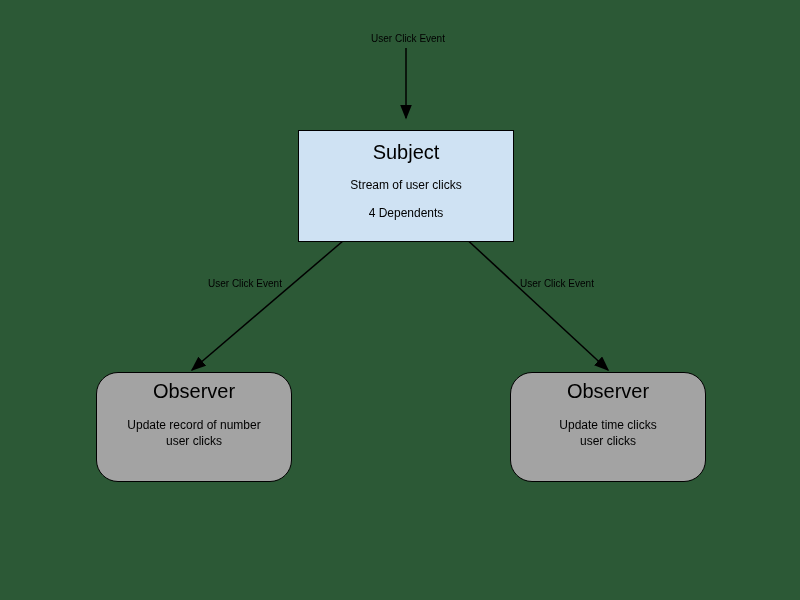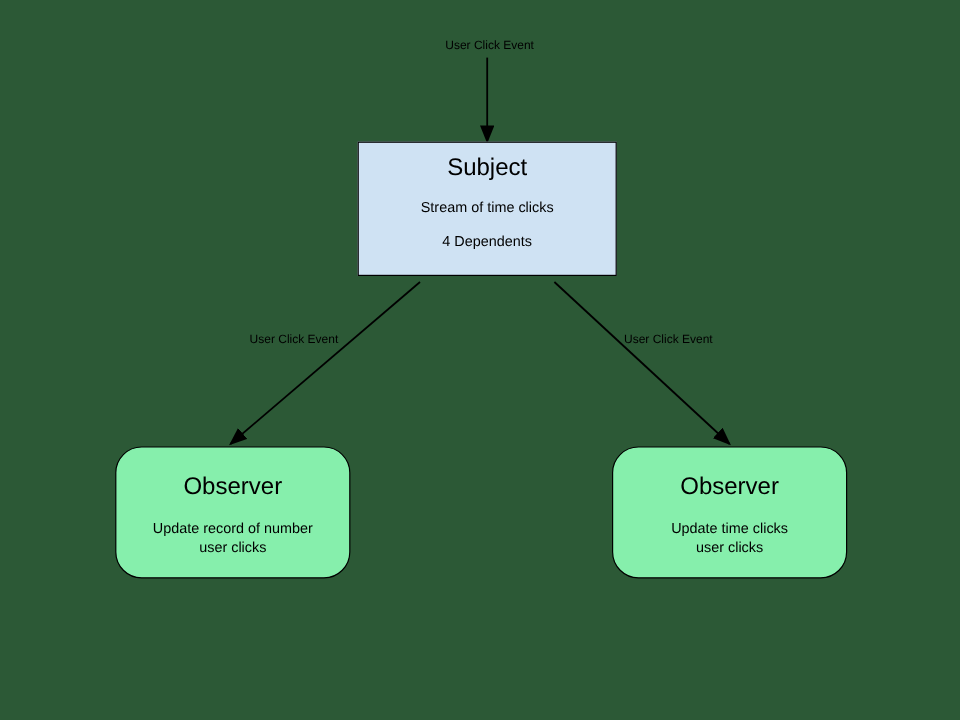--- a/index.html
+++ b/index.html
@@ -29,26 +29,26 @@
   .subject-title {
     font-size: 20px;
     margin-bottom: 14px;
   }
   .subject-line {
     font-size: 12px;
     margin-bottom: 14px;
   }
   .observer-box {
     position: absolute;
-    background: #86efac;
+    background: #a3a3a3;
     border: 1px solid #000;
     border-radius: 22px;
     text-align: center;
     box-sizing: border-box;
-    padding-top: 22px;
+    padding-top: 7px;
   }
   .observer-title {
     font-size: 20px;
     margin-bottom: 14px;
   }
   .observer-desc {
     font-size: 12px;
     line-height: 1.35;
   }
   .edge-label {
@@ -75,23 +75,23 @@
     </marker>
   </defs>
 
   <line x1="406" y1="48" x2="406" y2="118" stroke="#000" stroke-width="1.5" marker-end="url(#arrowhead)"></line>
 
   <line x1="350" y1="235" x2="192" y2="370" stroke="#000" stroke-width="1.5" marker-end="url(#arrowhead)"></line>
 
   <line x1="462" y1="235" x2="608" y2="370" stroke="#000" stroke-width="1.5" marker-end="url(#arrowhead)"></line>
 </svg>
 
-<div class="subject-box" style="left:298px; top:118px; width:216px; height:112px;">
+<div class="subject-box" style="left:298px; top:130px; width:216px; height:112px;">
   <div class="subject-title">Subject</div>
-  <div class="subject-line">Stream of time clicks</div>
+  <div class="subject-line">Stream of user clicks</div>
   <div class="subject-line">4 Dependents</div>
 </div>
 
 <div class="edge-label" style="left:208px; top:278px;">User Click Event</div>
 <div class="edge-label" style="left:520px; top:278px;">User Click Event</div>
 
 <div class="observer-box" style="left:96px; top:372px; width:196px; height:110px;">
   <div class="observer-title">Observer</div>
   <div class="observer-desc">
     <span>Update record of number</span><br>

